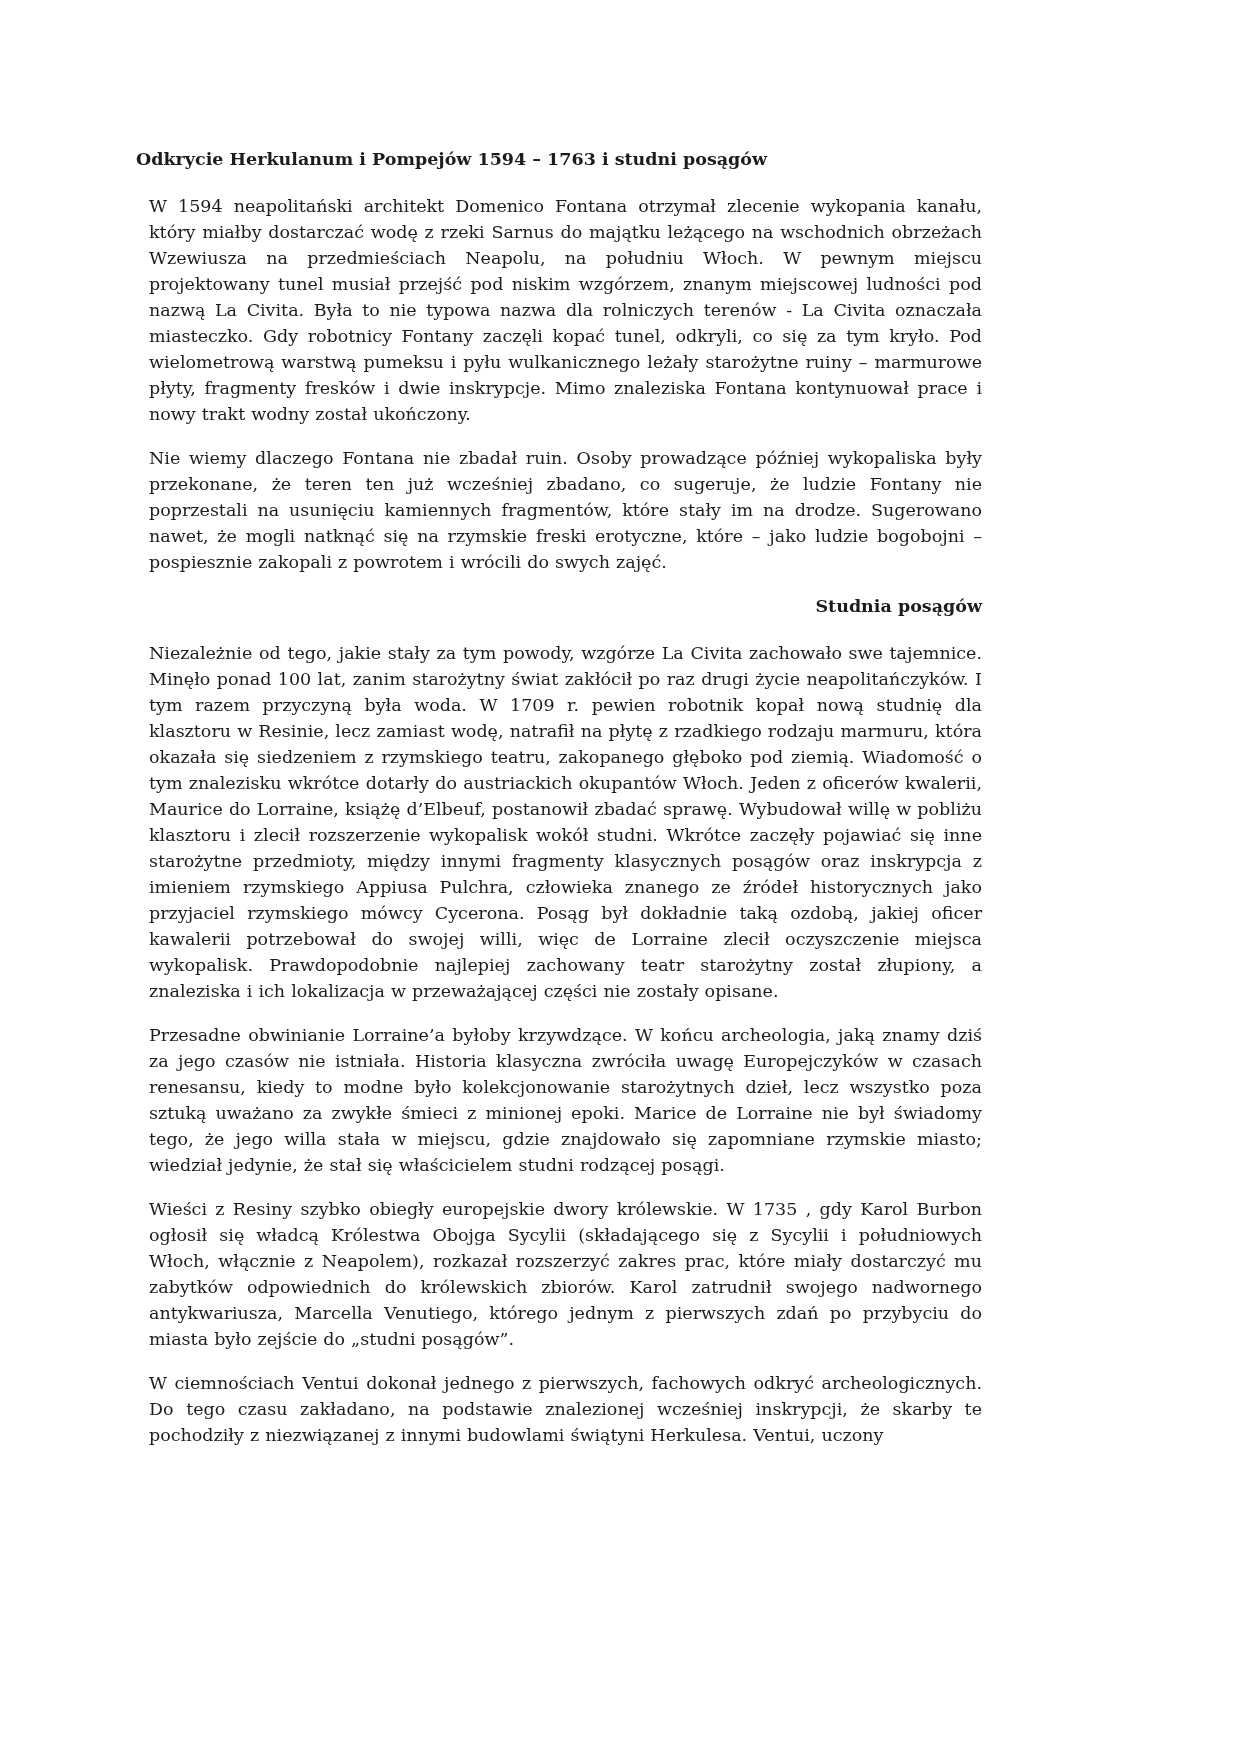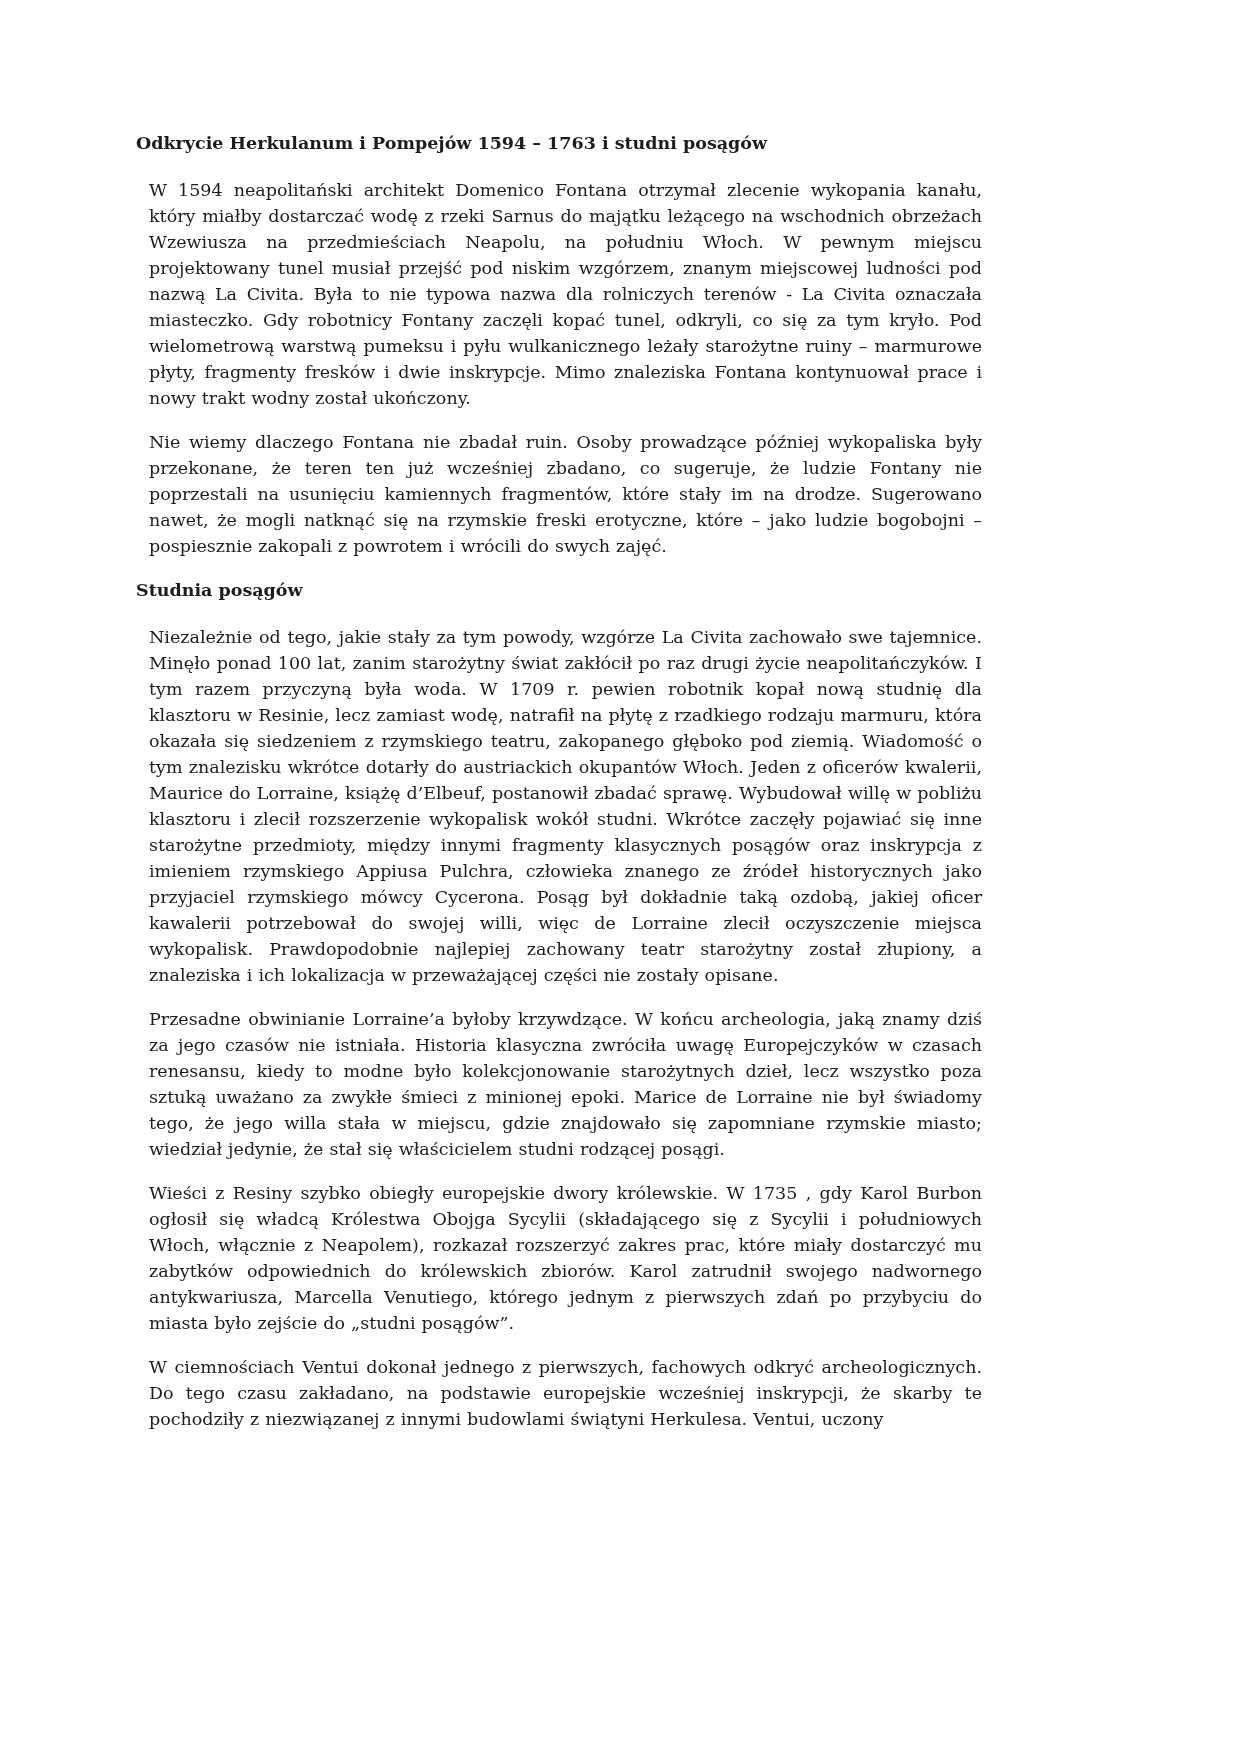--- a/index.html
+++ b/index.html
@@ -15,29 +15,29 @@
       background: #ffffff;
       font-family: "DejaVu Serif", "Liberation Serif", serif;
       color: #1c1c1c;
       padding: 130px 258px 60px 136px;
       overflow: hidden;
     }
     .doc-title {
       font-size: 17.5px;
       font-weight: 700;
       line-height: 26px;
-      margin: 0 0 21px 0;
+      margin: 16px 0 21px 0;
       text-align: left;
     }
     .subheading {
       font-size: 17.5px;
       font-weight: 700;
       line-height: 26px;
       margin: 0 0 21px 0;
-      text-align: left;
+      text-align: right;
     }
     .para {
       font-size: 17.5px;
       font-weight: 400;
       line-height: 26px;
       text-align: justify;
       text-justify: inter-word;
       margin: 0 0 18px 13px;
       word-spacing: 0.5px;
     }
@@ -54,15 +54,15 @@
   <p class="para">Nie wiemy dlaczego Fontana nie zbadał ruin. Osoby prowadzące później wykopaliska były przekonane, że teren ten już wcześniej zbadano, co sugeruje, że ludzie Fontany nie poprzestali na usunięciu kamiennych fragmentów, które stały im na drodze. Sugerowano nawet, że mogli natknąć się na rzymskie freski erotyczne, które – jako ludzie bogobojni – pospiesznie zakopali z powrotem i wrócili do swych zajęć.</p>
 
   <h2 class="subheading">Studnia posągów</h2>
 
   <p class="para">Niezależnie od tego, jakie stały za tym powody, wzgórze La Civita zachowało swe tajemnice. Minęło ponad 100 lat, zanim starożytny świat zakłócił po raz drugi życie neapolitańczyków.  I tym razem przyczyną była woda. W 1709 r. pewien robotnik kopał nową studnię dla klasztoru w Resinie, lecz zamiast wodę, natrafił na płytę z rzadkiego rodzaju marmuru, która okazała się siedzeniem z rzymskiego teatru, zakopanego głęboko pod ziemią. Wiadomość o tym znalezisku wkrótce dotarły do austriackich okupantów Włoch. Jeden z oficerów kwalerii, Maurice do Lorraine, książę d’Elbeuf, postanowił zbadać sprawę. Wybudował willę w pobliżu klasztoru i zlecił rozszerzenie wykopalisk wokół studni. Wkrótce zaczęły pojawiać się inne starożytne przedmioty, między innymi fragmenty klasycznych posągów oraz inskrypcja z imieniem rzymskiego Appiusa Pulchra, człowieka znanego ze źródeł historycznych jako przyjaciel rzymskiego mówcy Cycerona. Posąg był dokładnie taką ozdobą, jakiej oficer kawalerii potrzebował do swojej willi, więc de Lorraine zlecił oczyszczenie miejsca wykopalisk. Prawdopodobnie najlepiej zachowany teatr starożytny został złupiony, a znaleziska i ich lokalizacja w przeważającej części nie zostały opisane.</p>
 
   <p class="para">Przesadne obwinianie Lorraine’a byłoby krzywdzące. W końcu archeologia, jaką znamy dziś za jego czasów nie istniała. Historia klasyczna zwróciła uwagę Europejczyków w czasach renesansu, kiedy to modne było kolekcjonowanie starożytnych dzieł, lecz wszystko poza sztuką uważano za zwykłe śmieci z minionej epoki. Marice de Lorraine nie był świadomy tego, że jego willa stała w miejscu, gdzie znajdowało się zapomniane rzymskie miasto; wiedział jedynie, że stał się właścicielem studni rodzącej posągi.</p>
 
   <p class="para">Wieści z Resiny szybko obiegły europejskie dwory królewskie. W 1735 , gdy Karol Burbon ogłosił się władcą Królestwa Obojga Sycylii (składającego się z Sycylii i południowych Włoch, włącznie z Neapolem), rozkazał rozszerzyć zakres prac, które miały dostarczyć mu zabytków odpowiednich do królewskich zbiorów. Karol zatrudnił swojego nadwornego antykwariusza, Marcella Venutiego, którego jednym z pierwszych zdań po przybyciu do miasta było zejście do „studni posągów”.</p>
 
-  <p class="para">W ciemnościach Ventui dokonał jednego z pierwszych, fachowych odkryć archeologicznych. Do tego czasu zakładano, na podstawie europejskie wcześniej inskrypcji, że skarby te pochodziły z niezwiązanej z innymi budowlami świątyni Herkulesa. Ventui, uczony</p>
+  <p class="para">W ciemnościach Ventui dokonał jednego z pierwszych, fachowych odkryć archeologicznych. Do tego czasu zakładano, na podstawie znalezionej wcześniej inskrypcji, że skarby te pochodziły z niezwiązanej z innymi budowlami świątyni Herkulesa. Ventui, uczony</p>
 
 </div>
 
 </body></html>

